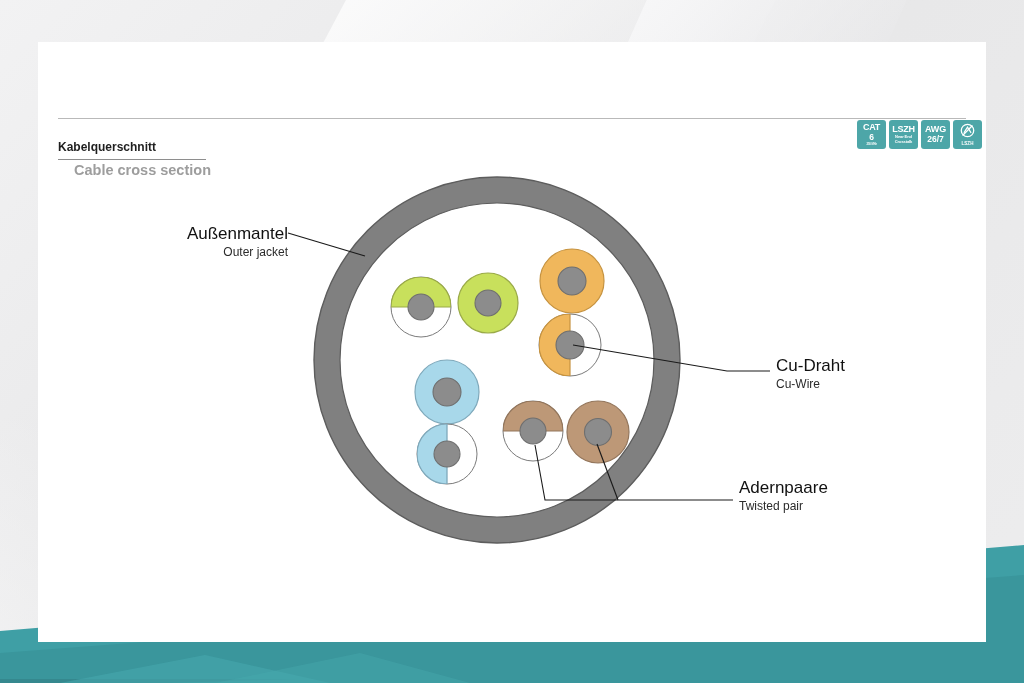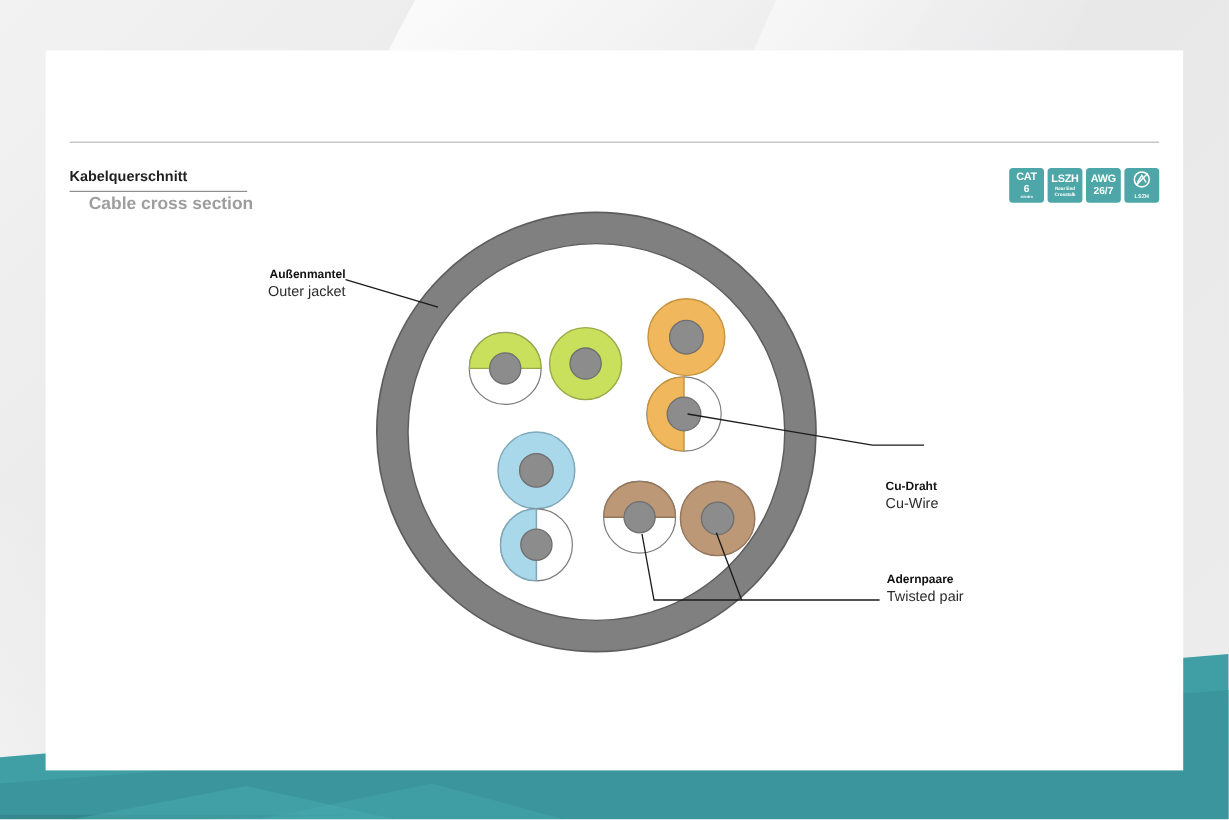--- a/index.html
+++ b/index.html
@@ -127,24 +127,23 @@
     position: absolute;
     left: 36px; top: 120px;
     font-size: 14.5px;
     font-weight: bold;
     color: #9d9d9d;
   }
 
   
   #badges {
     position: absolute;
-    right: 20px; top: 78px;
+    right: 4px; top: 78px;
     display: flex;
     gap: 3px;
-    margin-top: 20px;
   }
   .badge {
     width: 29px; height: 29px;
     background: #4da6a8;
     border-radius: 3px;
     color: #ffffff;
     display: flex;
     flex-direction: column;
     align-items: center;
     justify-content: center;
@@ -182,22 +181,22 @@
     font-size: 4.5px;
     font-weight: bold;
     letter-spacing: 0.1px;
   }
 
   
   #diagram { position: absolute; left: 0; top: 0; }
 
   .callout-label { position: absolute; }
   .callout-de {
-    font-size: 10px;
-    font-weight: bold;
+    font-size: 17px;
+    font-weight: normal;
     color: #111111;
     white-space: nowrap;
   }
   .callout-en {
     font-size: 12px;
     color: #2b2b2b;
     white-space: nowrap;
     margin-top: 1px;
   }
   .callout-right .callout-de,
@@ -355,21 +354,21 @@
     <path d="M535 445 L545 500 L733 500"></path>
     <path d="M597 444 L618 500"></path>
   </g>
 </svg>
 
 <div class="callout-label callout-left" style="left:170px; top:224px; width:118px;">
   <div class="callout-de">Außenmantel</div>
   <div class="callout-en">Outer jacket</div>
 </div>
 
-<div class="callout-label callout-right" style="left:738px; top:356px;margin-top:44px;">
+<div class="callout-label callout-right" style="left:776px; top:356px;">
   <div class="callout-de">Cu-Draht</div>
   <div class="callout-en">Cu-Wire</div>
 </div>
 
 <div class="callout-label callout-right" style="left:739px; top:478px;">
   <div class="callout-de">Adernpaare</div>
   <div class="callout-en">Twisted pair</div>
 </div>
 
 </body></html>

